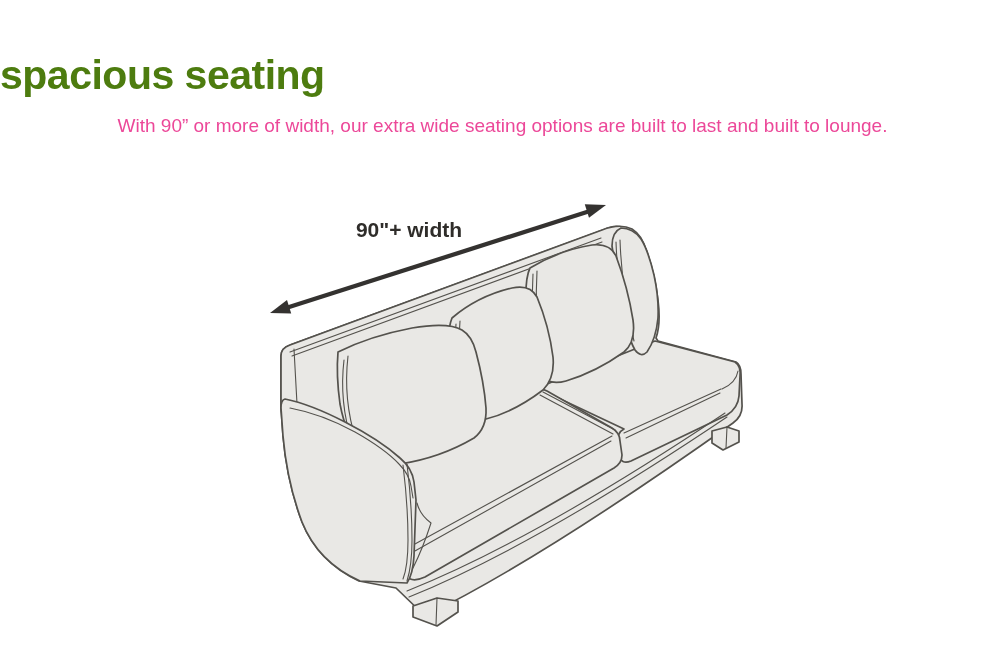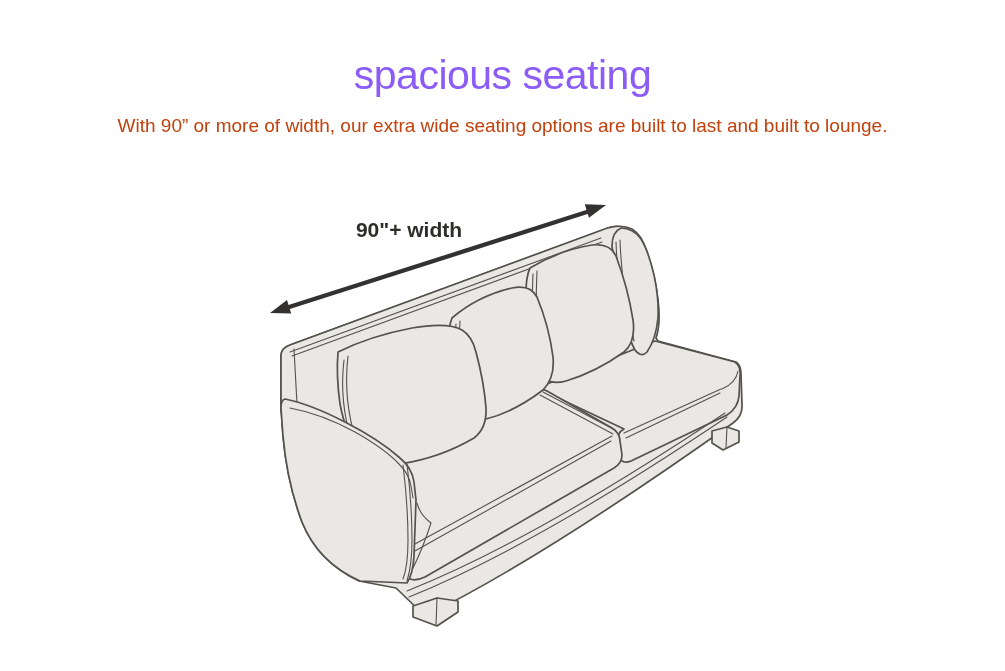--- a/index.html
+++ b/index.html
@@ -2,26 +2,26 @@
 <html><head>
 <meta charset="utf-8">
 <style>
   html,body{margin:0;padding:0;background:#fff;}
   .stage{
     position:relative;width:1005px;height:671px;background:#ffffff;
     font-family:"Liberation Sans", sans-serif;overflow:hidden;
   }
   .title{
     position:absolute;top:52px;left:0;width:100%;margin:0;
-    text-align:center;font-size:41px;line-height:46px;font-weight:normal;
-    letter-spacing:-0.5px;color:#8b5cf6;
+    font-size:41px;line-height:46px;font-weight:bold;
+    letter-spacing:-0.5px;color:#4d7c0f;
   }
   .desc{
     position:absolute;top:112px;left:0;width:100%;margin:0;
-    text-align:center;font-size:19px;line-height:27px;color:#c2410c;
+    text-align:center;font-size:19px;line-height:27px;color:#ec4899;
   }
   .desc span{display:block;}
   svg.diagram{position:absolute;left:0;top:0;width:1005px;height:671px;}
   .pp{fill:none;stroke:#54524d;stroke-width:1.1;stroke-linecap:round;stroke-linejoin:round;}
   .fl{fill:#e9e8e5;stroke:#54524d;stroke-width:1.7;stroke-linejoin:round;}
   .arrow-line{stroke:#343230;stroke-width:4.3;stroke-linecap:butt;}
   .arrow-head{fill:#343230;}
   .dim-label{font-family:"Liberation Sans", sans-serif;font-size:21px;font-weight:bold;fill:#2f2d2a;}
 </style>
 </head>

